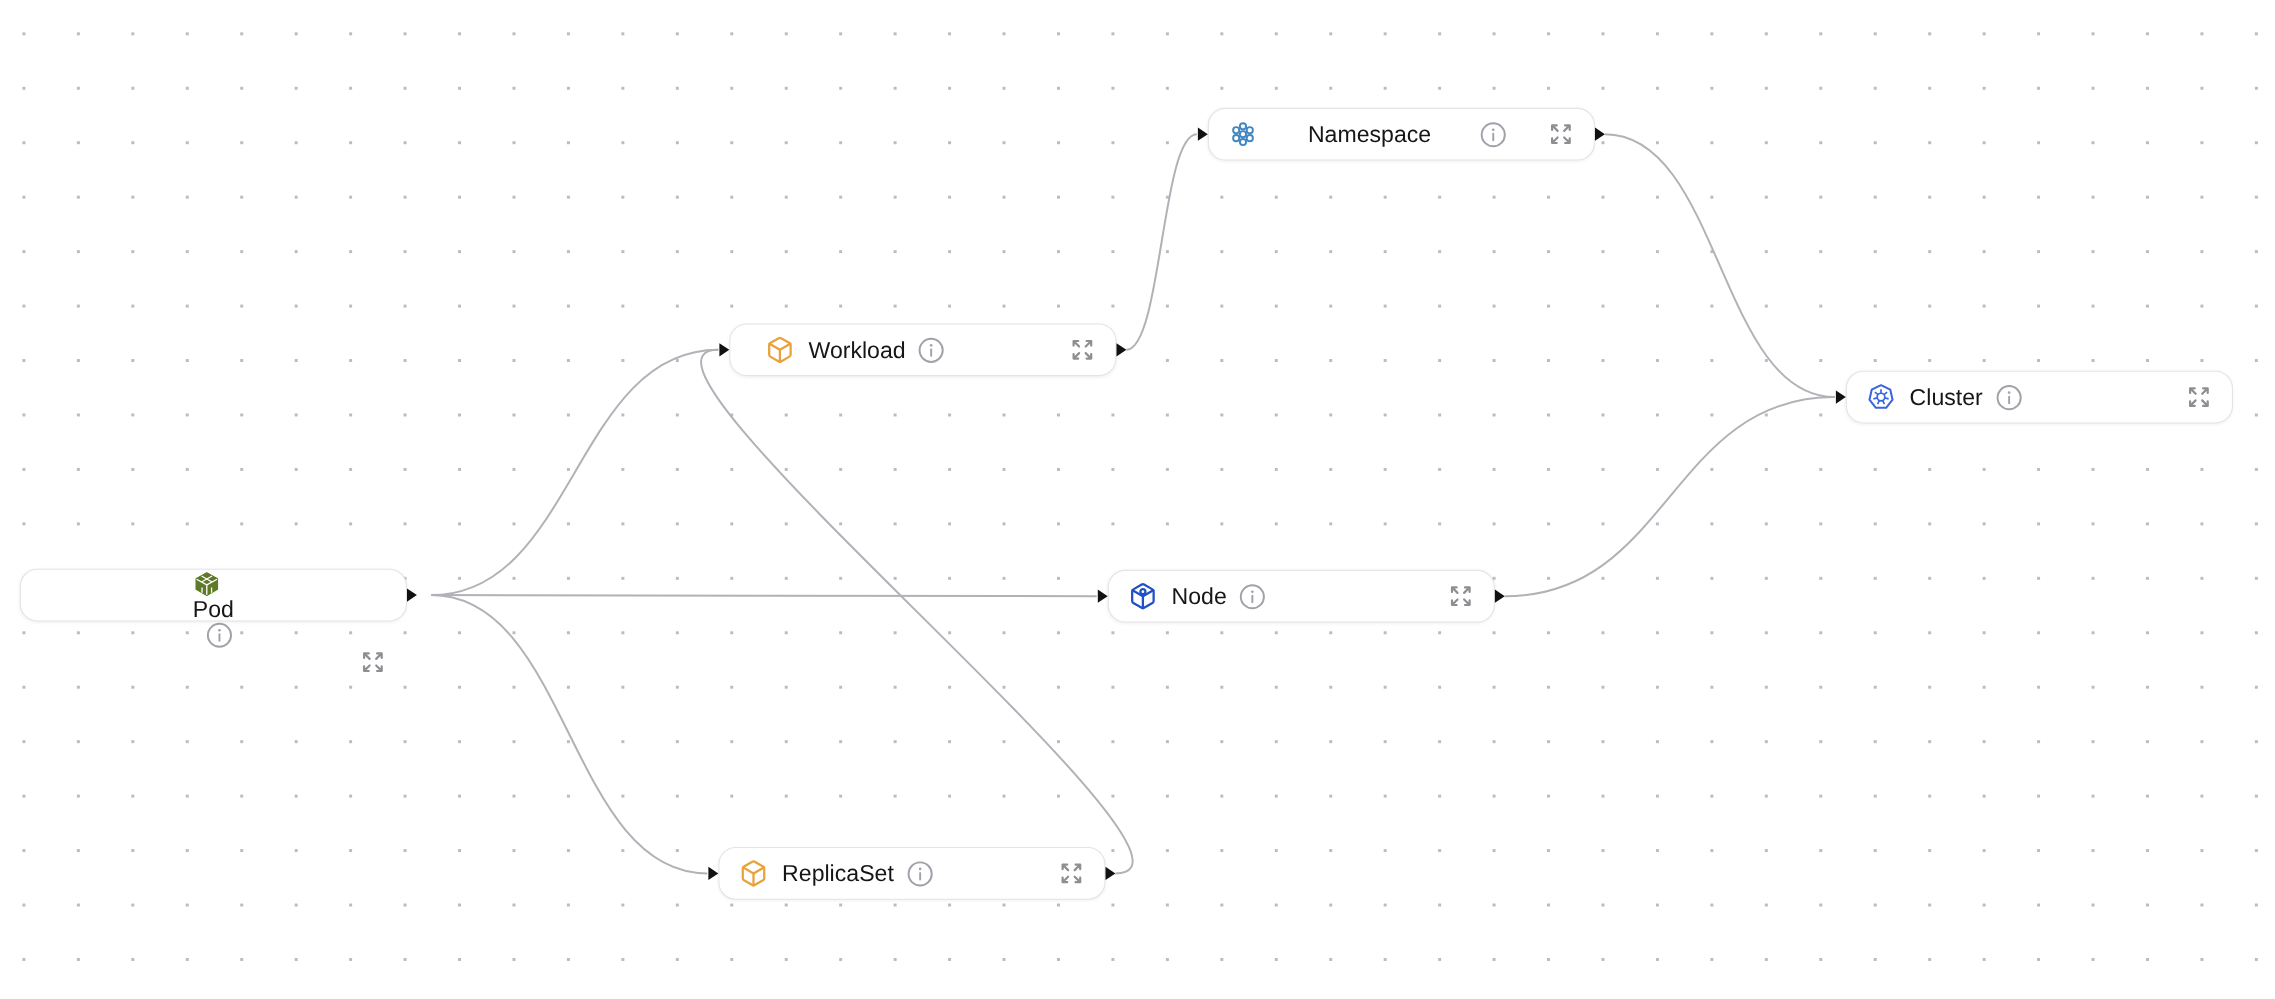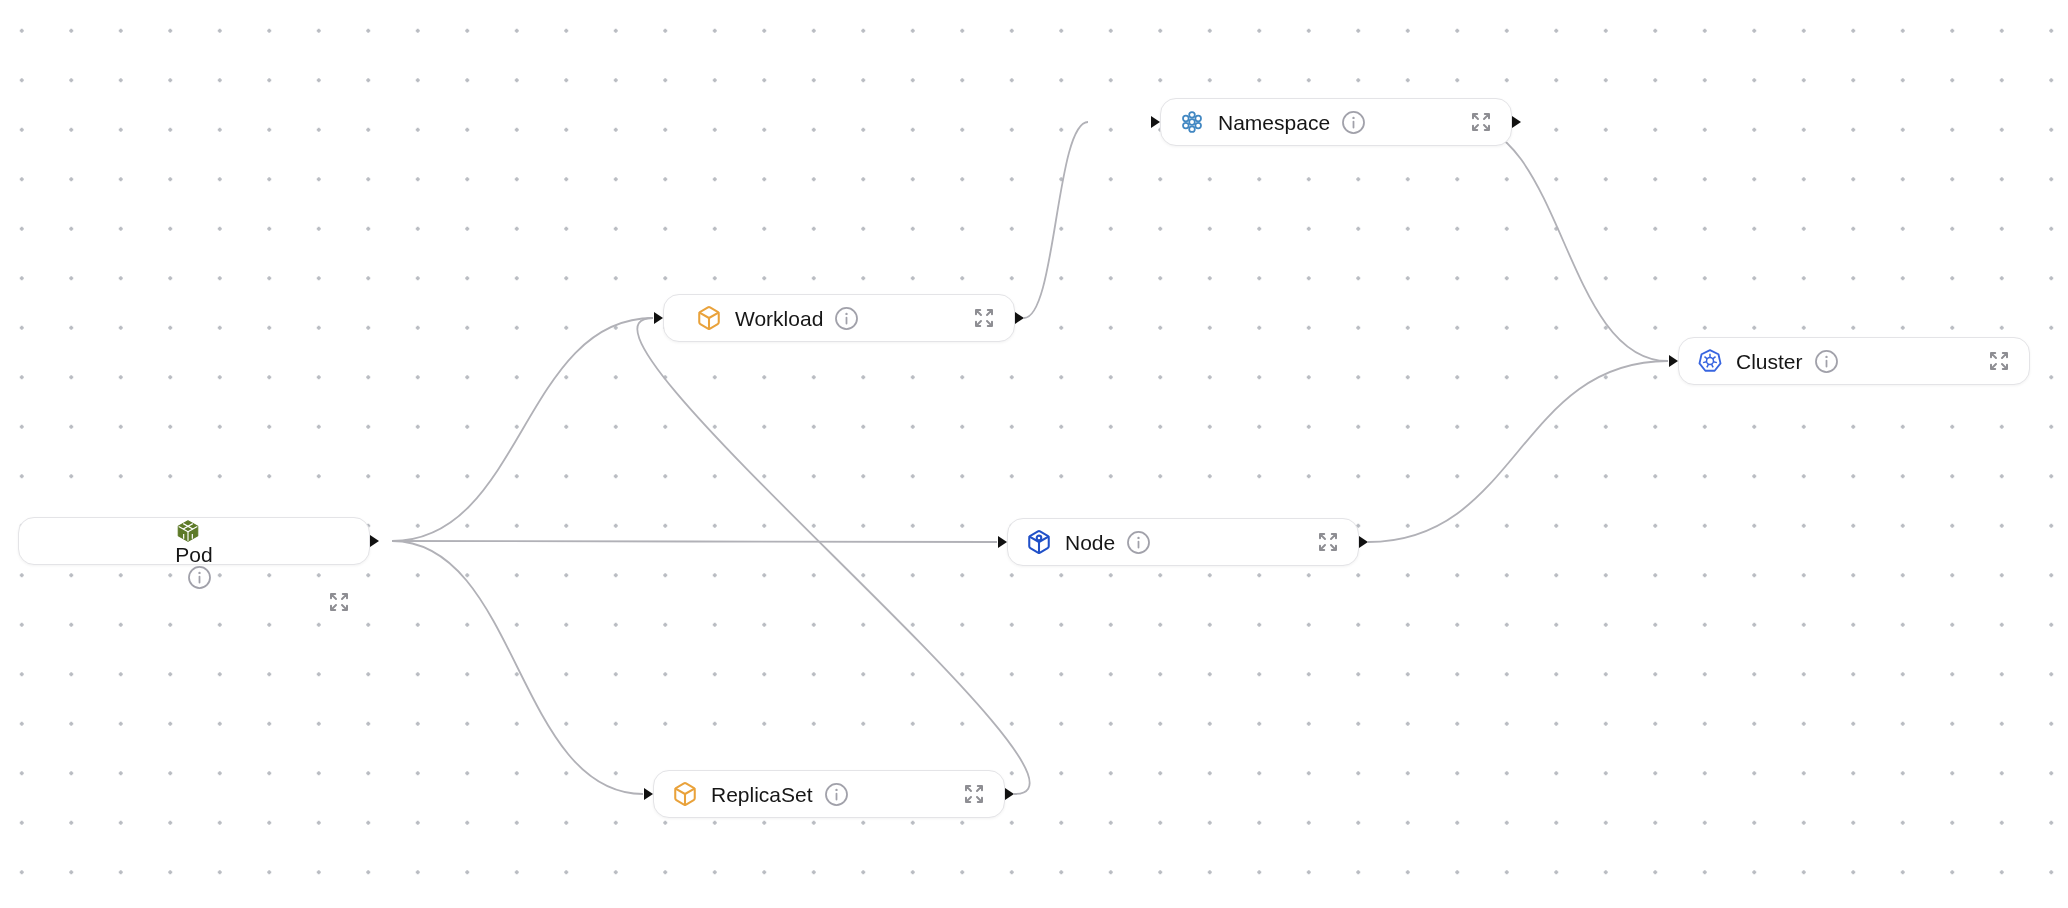--- a/index.html
+++ b/index.html
@@ -116,21 +116,21 @@
       <path d="M4 8.2 V4 H8.2 M4.4 4.4 L9 9"></path>
       <path d="M15.8 4 H20 V8.2 M19.6 4.4 L15 9"></path>
       <path d="M4 15.8 V20 H8.2 M4.4 19.6 L9 15"></path>
       <path d="M20 15.8 V20 H15.8 M19.6 19.6 L15 15"></path>
     </g>
   </svg>
         </span>
   <span class="handle handle-target"></span>
         <span class="handle handle-source"></span>
       </div>
-      <div class="node" style="left: 1160px; top: 98px;">
+      <div class="node" style="left: 1098px; top: 98px; gap: 33px;">
     <span class="type-icon">
           <svg viewBox="0 0 24 24">
     <g fill="none" stroke="#4187c2" stroke-width="1.6">
       <circle cx="12" cy="5.4" r="2.6"></circle>
       <circle cx="17.7" cy="8.7" r="2.6"></circle>
       <circle cx="17.7" cy="15.3" r="2.6"></circle>
       <circle cx="12" cy="18.6" r="2.6"></circle>
       <circle cx="6.3" cy="15.3" r="2.6"></circle>
       <circle cx="6.3" cy="8.7" r="2.6"></circle>
       <circle cx="12" cy="12" r="2.6"></circle>

